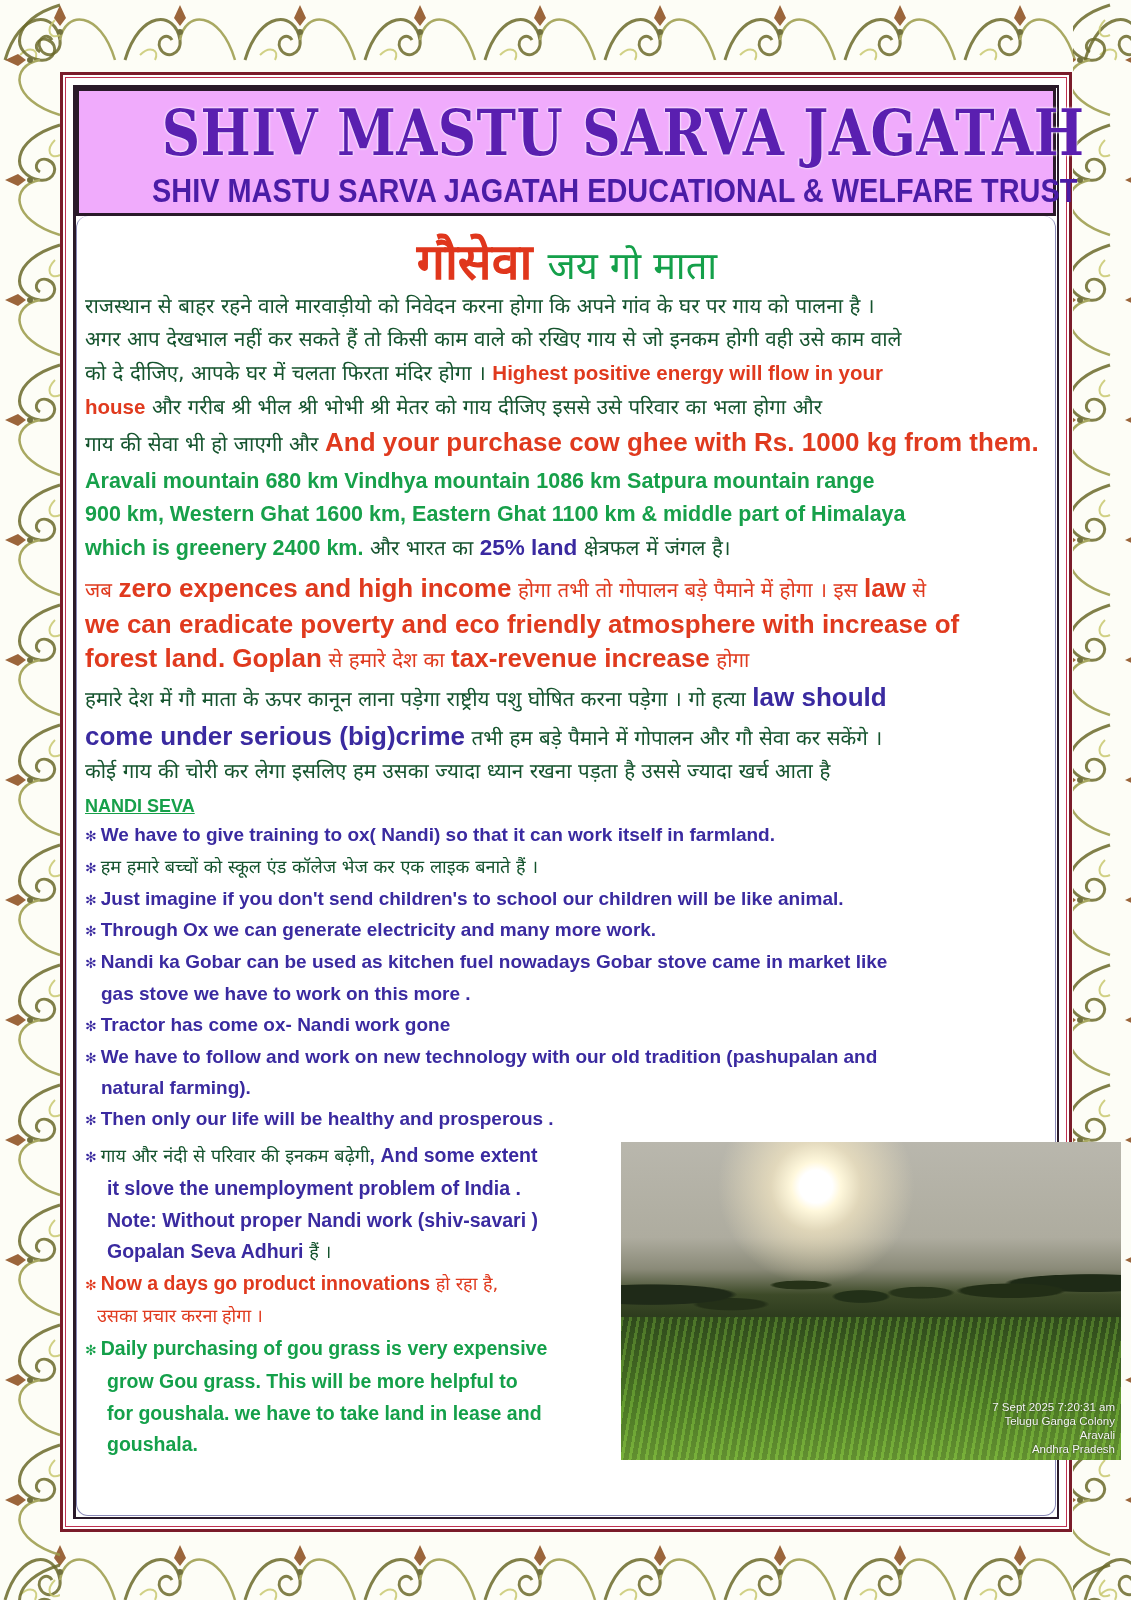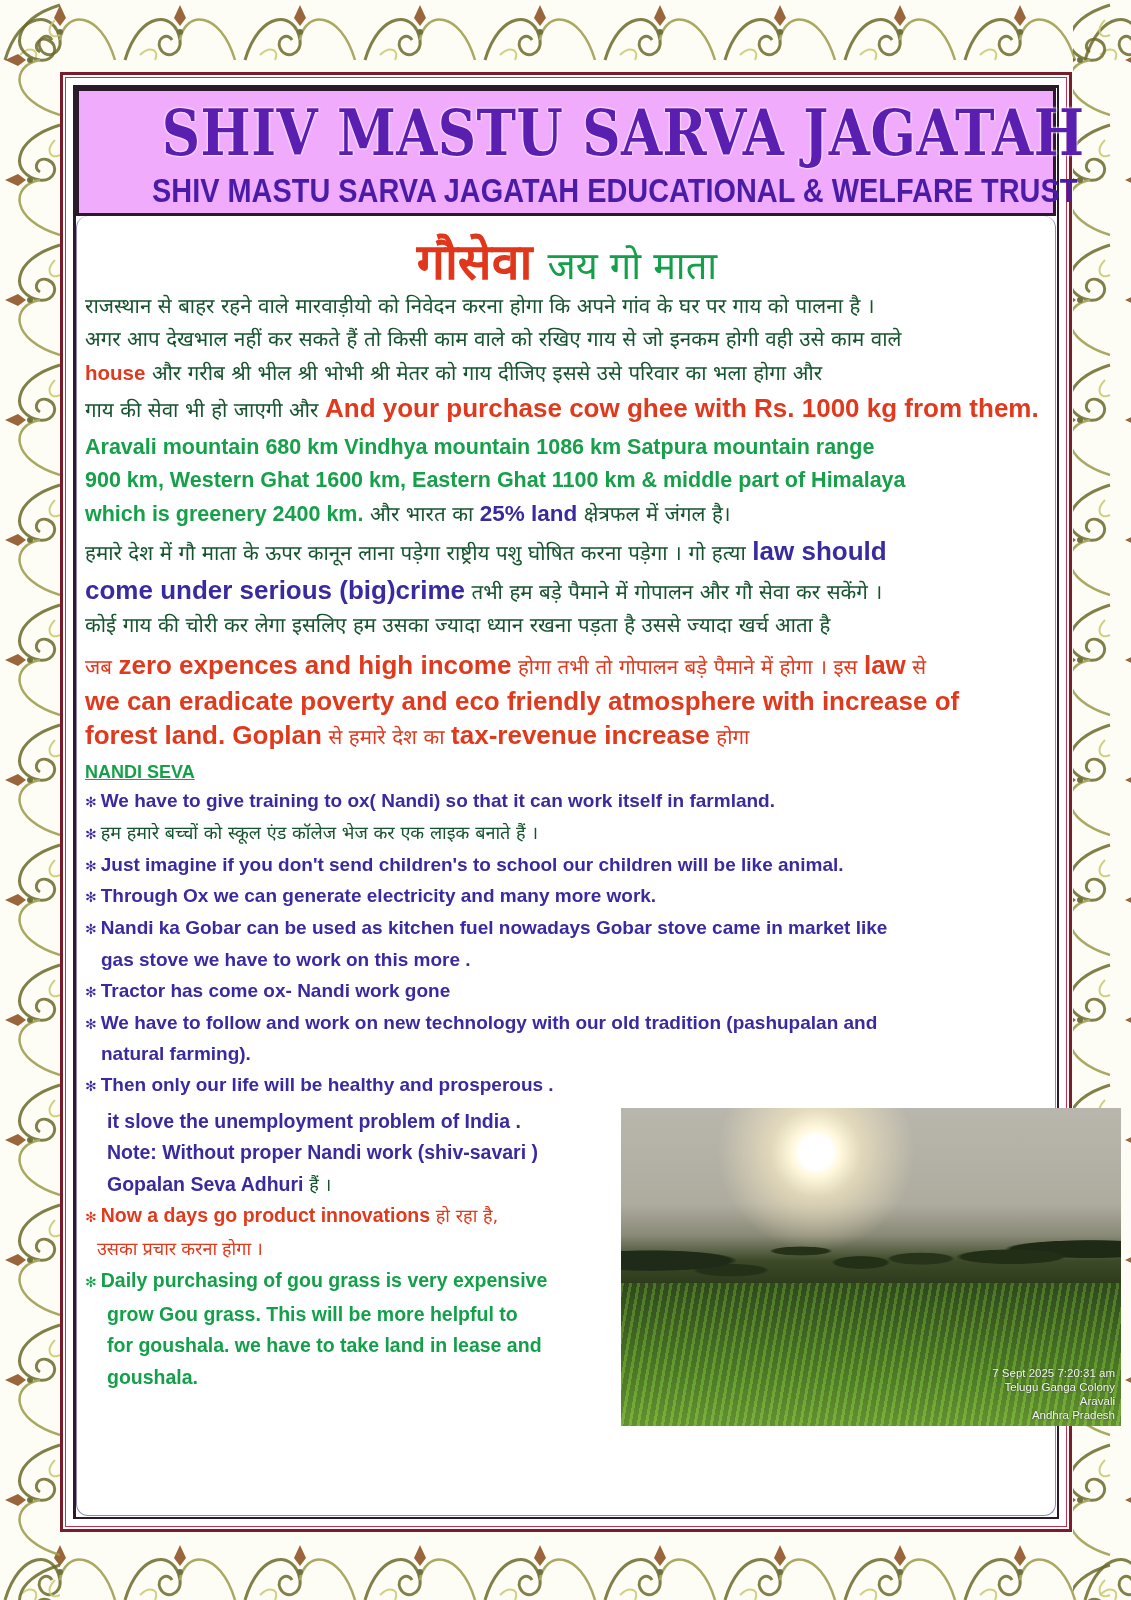--- a/index.html
+++ b/index.html
@@ -150,72 +150,76 @@
   <div class="content">
     <div class="headline">
       <span class="h-red">गौसेवा</span>
       <span class="h-green">जय गो माता</span>
     </div>
 
     <div>
       <div class="p hi">राजस्थान से बाहर रहने वाले मारवाड़ीयो को निवेदन करना होगा कि अपने गांव के घर पर गाय को पालना है ।</div>
       <div class="p hi">अगर आप देखभाल नहीं कर सकते हैं तो किसी काम वाले को रखिए गाय से जो इनकम होगी वही उसे काम वाले</div>
       <div class="p">
+        <span class="hi">को दे दीजिए, आपके घर में चलता फिरता मंदिर होगा । </span><span class="en-bold red">Highest positive energy will flow in your</span>
+      </div>
+      <div class="p">
         <span class="en-bold red">house</span><span class="hi"> और गरीब श्री भील श्री भोभी  श्री मेतर को गाय दीजिए इससे उसे परिवार का भला होगा और</span>
       </div>
       <div class="p" style="margin-top:2px;">
         <span class="hi">गाय की सेवा भी हो जाएगी और </span><span class="en-bold red" style="font-size:26px;">And your purchase cow ghee with Rs. 1000 kg from them.</span>
       </div>
     </div>
 
     <div style="margin-top:4px;">
       <div class="green-block">Aravali mountain 680 km Vindhya mountain 1086 km Satpura mountain range</div>
       <div class="green-block">900 km, Western Ghat 1600 km, Eastern Ghat 1100 km &amp; middle part of Himalaya</div>
       <div class="p">
         <span class="green-block">which is greenery 2400 km.</span><span class="hi"> और भारत का </span><span class="en-bold blue sz-22">25% land</span><span class="hi"> क्षेत्रफल में जंगल है।</span>
       </div>
     </div>
 
-    <div style="margin-top:4px;">
-      <div class="p">
-        <span class="hi">हमारे देश में गौ माता के ऊपर कानून लाना पड़ेगा राष्ट्रीय पशु घोषित करना पड़ेगा । गो हत्या </span><span class="en-bold blue sz-26">law should</span>
-      </div>
-      <div class="p" style="margin-top:4px;">
-        <span class="en-bold blue sz-26">come under serious (big)crime</span><span class="hi"> तभी हम बड़े पैमाने में गोपालन और गौ सेवा कर सकेंगे ।</span>
-      </div>
-      <div class="p hi">कोई गाय की चोरी कर लेगा इसलिए हम उसका ज्यादा ध्यान रखना पड़ता है उससे ज्यादा खर्च आता है</div>
-    </div>
-
     <div style="margin-top:6px;">
       <div class="p" style="line-height:34px;">
         <span class="hi red">जब </span><span class="en-bold red sz-26">zero expences and high income</span><span class="hi red"> होगा तभी तो गोपालन बड़े पैमाने में होगा । इस </span><span class="en-bold red sz-26">law</span><span class="hi red"> से</span>
       </div>
       <div class="p en-bold red sz-26" style="line-height:34px;">we can eradicate poverty and eco friendly atmosphere with increase of</div>
       <div class="p" style="line-height:34px;">
         <span class="en-bold red sz-26">forest land.  Goplan</span><span class="hi red"> से हमारे देश का </span><span class="en-bold red sz-26">tax-revenue  increase</span><span class="hi red">  होगा</span>
       </div>
+    </div>
+
+    <div style="margin-top:4px;">
+      <div class="p">
+        <span class="hi">हमारे देश में गौ माता के ऊपर कानून लाना पड़ेगा राष्ट्रीय पशु घोषित करना पड़ेगा । गो हत्या </span><span class="en-bold blue sz-26">law should</span>
+      </div>
+      <div class="p" style="margin-top:4px;">
+        <span class="en-bold blue sz-26">come under serious (big)crime</span><span class="hi"> तभी हम बड़े पैमाने में गोपालन और गौ सेवा कर सकेंगे ।</span>
+      </div>
+      <div class="p hi">कोई गाय की चोरी कर लेगा इसलिए हम उसका ज्यादा ध्यान रखना पड़ता है उससे ज्यादा खर्च आता है</div>
     </div>
 
     <div class="section-title">NANDI SEVA</div>
 
     <div>
       <div class="bullet"><span class="star">✻</span><span>We have to give training to  ox( Nandi) so that it can work itself in farmland.</span></div>
       <div class="bullet"><span class="star">✻</span><span class="hi" style="font-weight:normal;font-size:18px;">हम हमारे बच्चों को स्कूल एंड कॉलेज भेज कर एक लाइक बनाते हैं ।</span></div>
       <div class="bullet"><span class="star">✻</span><span>Just imagine if you don't send children's to school our children will be like animal.</span></div>
       <div class="bullet"><span class="star">✻</span><span>Through Ox we can generate  electricity and many more work.</span></div>
       <div class="bullet"><span class="star">✻</span><span>Nandi ka Gobar can be used as kitchen fuel nowadays Gobar stove  came in market like</span></div>
       <div class="bullet indent2">gas stove we have to work on this more .</div>
       <div class="bullet"><span class="star">✻</span><span>Tractor has come ox- Nandi work gone</span></div>
       <div class="bullet"><span class="star">✻</span><span>We have to follow and work on new technology with our old tradition (pashupalan and</span></div>
       <div class="bullet indent2">natural farming).</div>
       <div class="bullet"><span class="star">✻</span><span>Then only our life will be healthy and prosperous .</span></div>
     </div>
 
     <div class="lower">
       <div class="lower-left">
+        <div class="lb blue"><span class="star">✻</span><span class="hi" style="font-weight:normal;font-size:18px;">गाय और नंदी से परिवार की इनकम बढ़ेगी</span><span>, And some extent</span></div>
         <div class="lb blue ind">it slove the unemployment problem of India .</div>
         <div class="lb blue ind">Note: Without proper Nandi work (shiv-savari )</div>
         <div class="lb blue ind"><span>Gopalan Seva Adhuri</span><span class="hi" style="font-weight:normal;font-size:18px;">  हैं ।</span></div>
 
         <div class="lb red"><span class="star">✻</span><span>Now a days go product innovations</span><span class="hi red" style="font-weight:normal;font-size:18px;"> हो रहा है,</span></div>
         <div class="lb red" style="padding-left:12px;font-weight:normal;font-size:18px;">उसका प्रचार करना होगा ।</div>
 
         <div class="lb green"><span class="star">✻</span><span>Daily purchasing of gou grass is very expensive</span></div>
         <div class="lb green ind">grow Gou grass. This will be more helpful to</div>
         <div class="lb green ind">for goushala.  we have to take land in lease  and</div>

